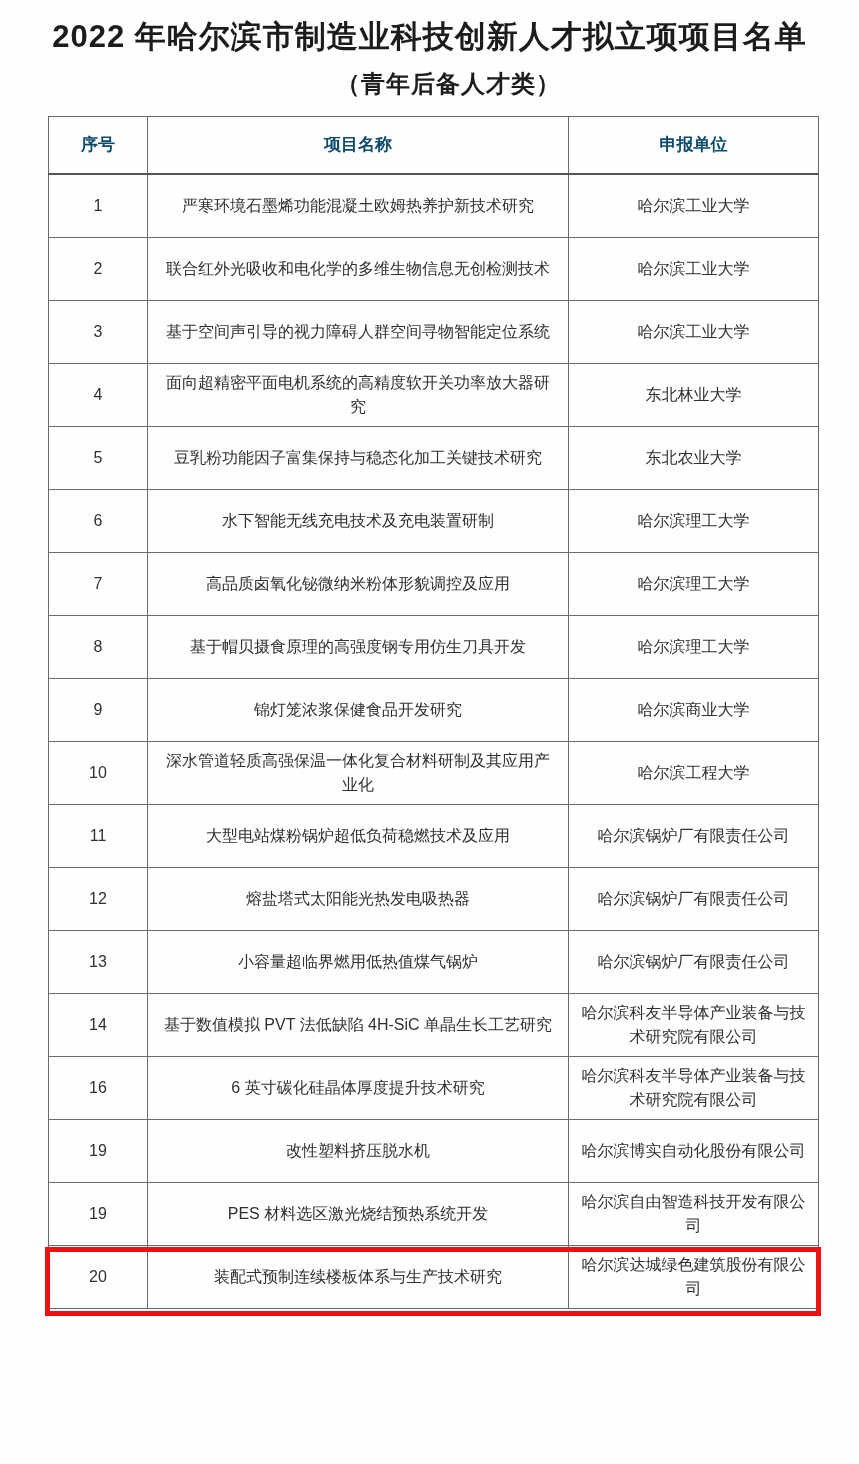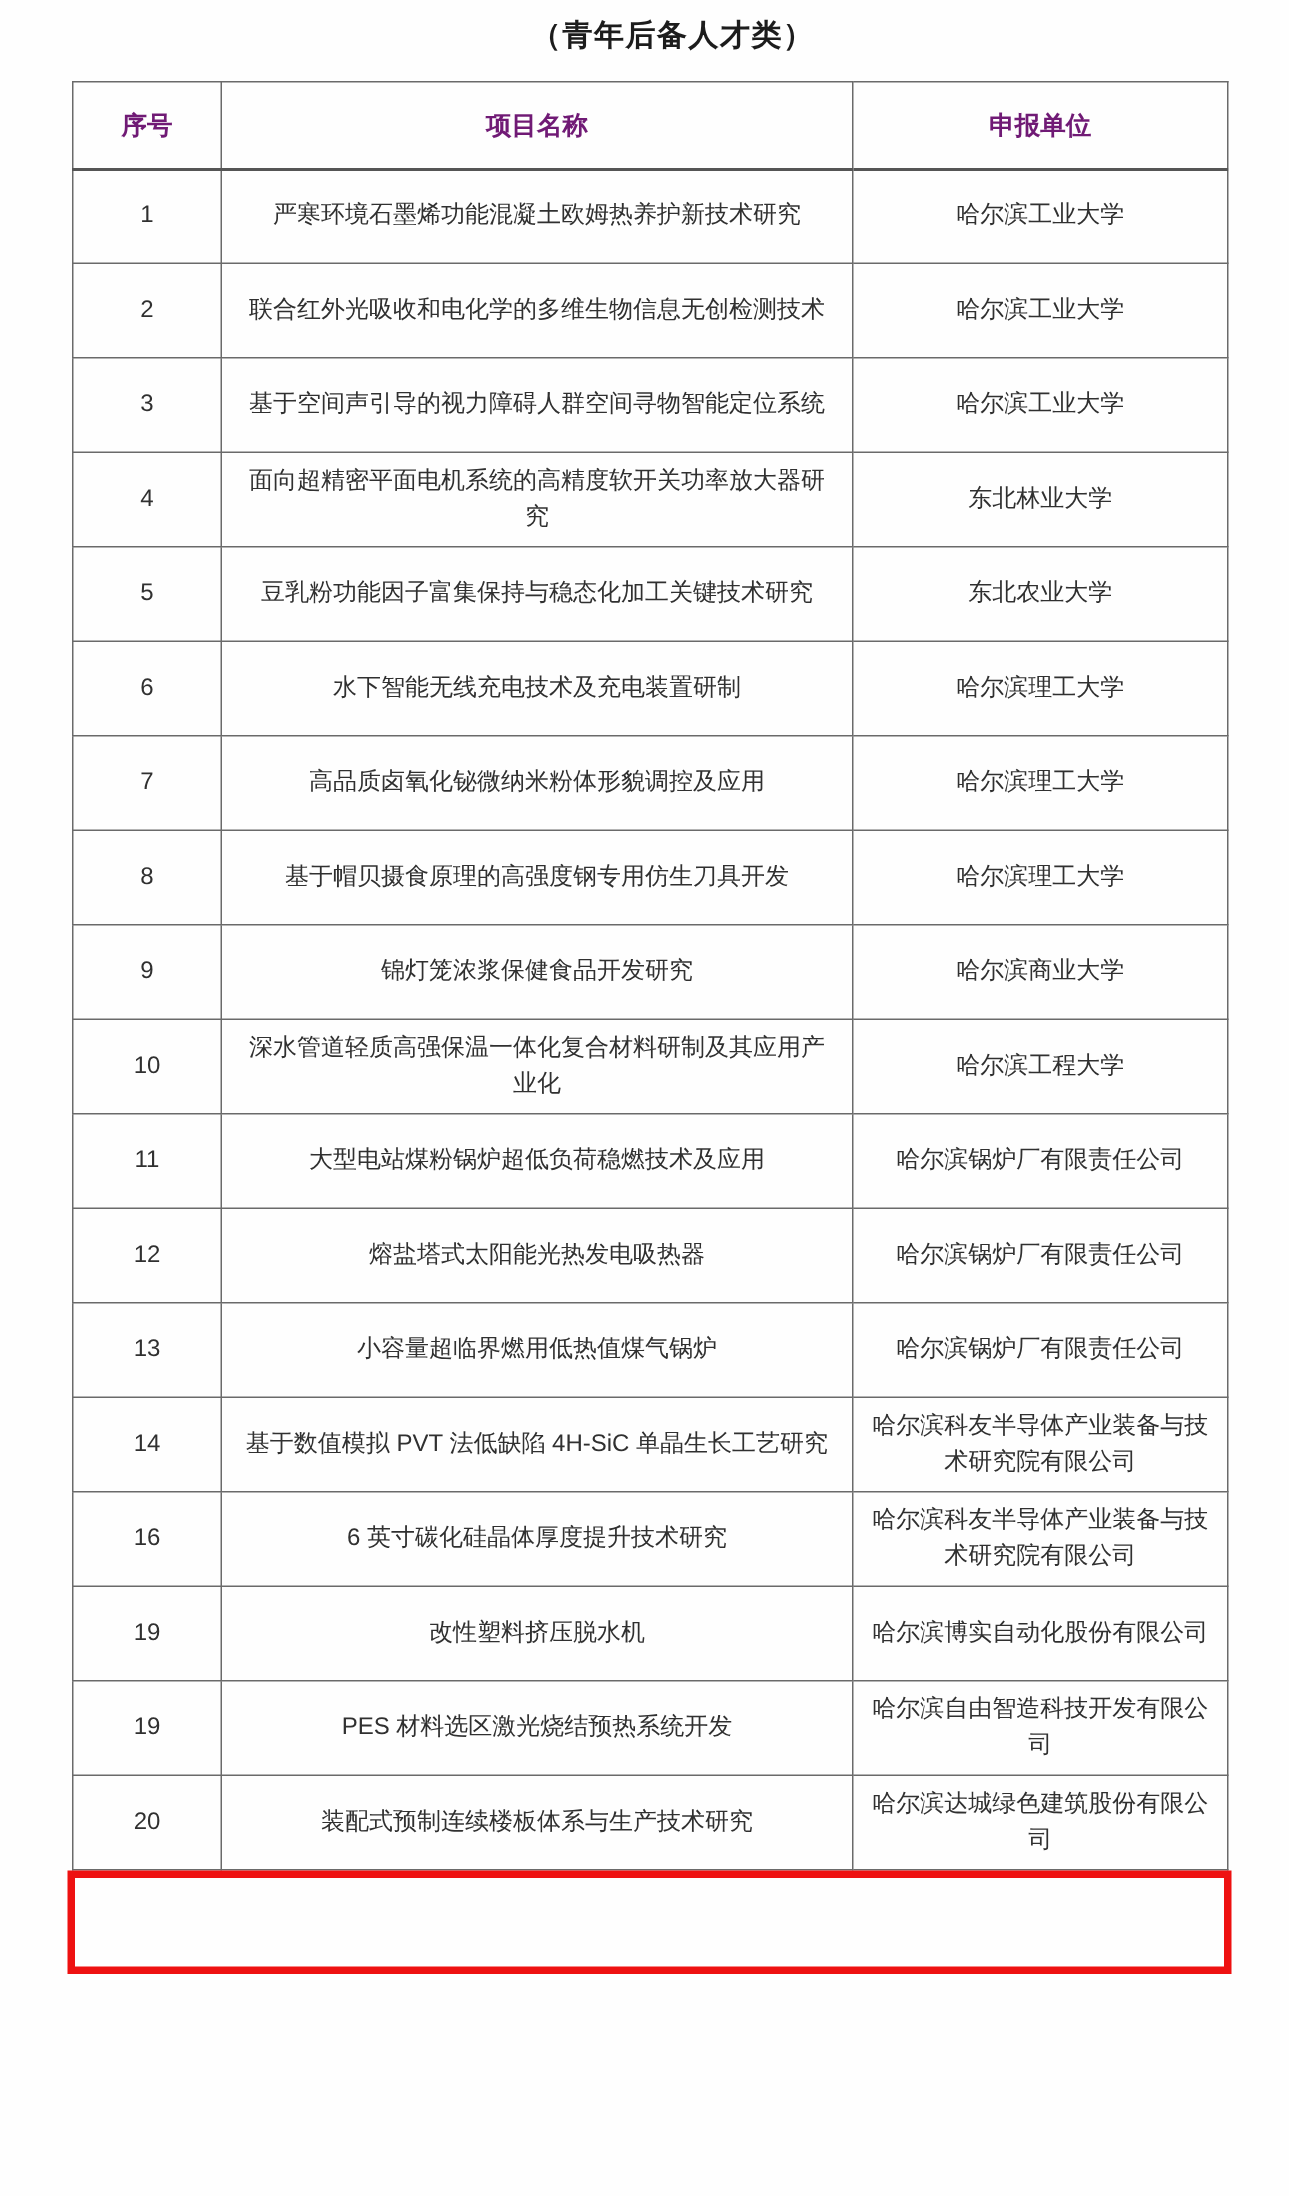--- a/index.html
+++ b/index.html
@@ -25,21 +25,21 @@
     font-size: 31px;
     font-weight: bold;
     letter-spacing: 1px;
     color: #1c1c1c;
     line-height: 1.25;
   }
   .title-line2 {
     margin: 0;
     padding-top: 12px;
     text-align: center;
-    font-size: 20px;
+    font-size: 24px;
     font-weight: bold;
     letter-spacing: 1px;
     color: #1c1c1c;
     line-height: 1.25;
     padding-left: 38px;
   }
   table.projects {
     border-collapse: collapse;
     table-layout: fixed;
     margin: 17px 0 0 48px;
@@ -55,38 +55,39 @@
     padding: 2px 12px;
     font-size: 16px;
     line-height: 1.5;
     color: #303030;
     word-break: break-all;
   }
   .projects thead tr { height: 58px; }
   .projects th {
     font-size: 17px;
     font-weight: bold;
-    color: #701a75;
+    color: #0c4a6e;
     border-bottom-width: 2px;
     border-bottom-color: #555555;
     border-radius: 16px;
   }
   .projects tbody tr { height: 63px; }
   .highlight-box {
     position: absolute;
     border-style: solid;
     border-width: 5px;
     pointer-events: none;
     background: transparent;
   }
 </style>
 </head>
 <body>
 
 <div class="page">
+  <h1 class="title-line1">2022 年哈尔滨市制造业科技创新人才拟立项项目名单</h1>
   <h2 class="title-line2">（青年后备人才类）</h2>
 
   <table class="projects">
     <colgroup>
       <col class="c-no">
       <col class="c-prj">
       <col class="c-org">
     </colgroup>
     <thead>
       <tr>

